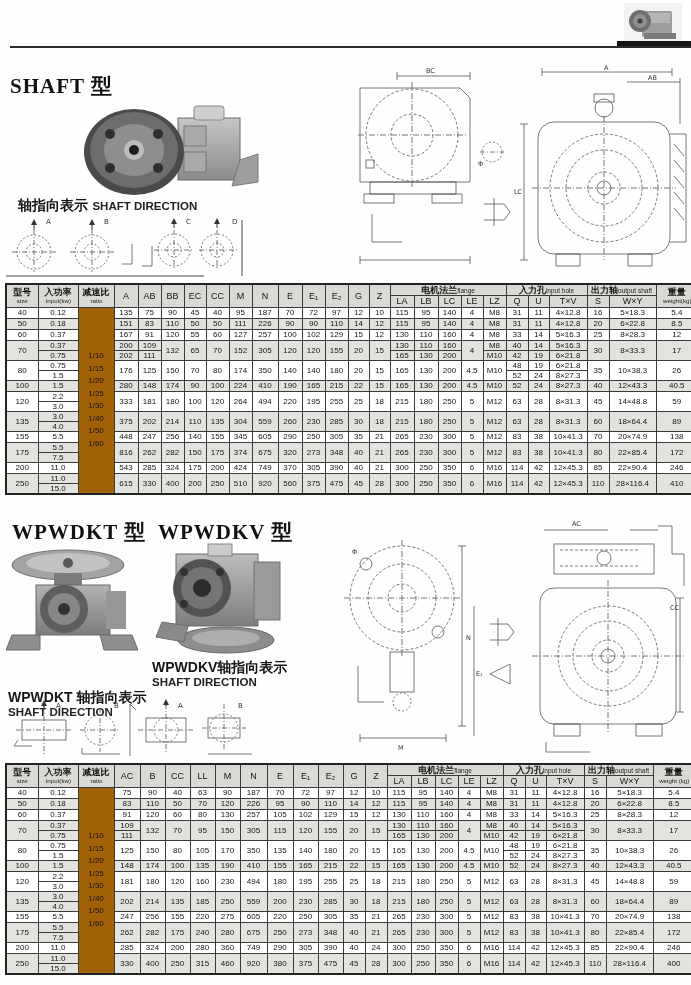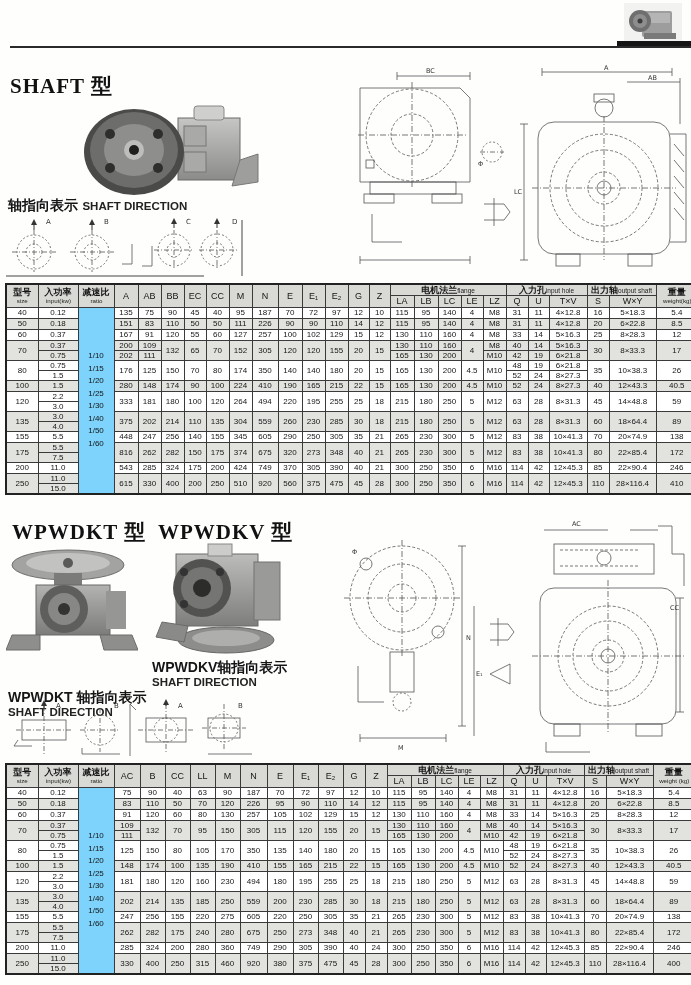--- a/index.html
+++ b/index.html
@@ -9,21 +9,21 @@
   .top-rule{position:absolute;left:10px;right:0;top:46px;height:2px;background:#2a2a2a}
   .corner-photo{position:absolute;right:9px;top:3px;width:58px;height:39px}
   .corner-bar{position:absolute;right:0;top:41px;width:74px;height:5px;background:#151515}
   .title{position:absolute;margin:0;font-family:"Liberation Serif",serif;font-weight:bold;font-size:21px;letter-spacing:1px;color:#111}
   #title-ko{left:10px;top:72px}
   #title-kt{left:12px;top:518px}
   #title-kv{left:158px;top:518px}
   .shaft-label{position:absolute;font-weight:bold}
   .shaft-label .zh{font-size:14px;font-weight:bold}
   .shaft-label .en{font-size:11.5px;font-weight:bold;color:#222}
-  #shaft1{left:8px;top:196px}
+  #shaft1{left:18px;top:196px}
   #shaft-t{left:8px;top:688px;width:140px;line-height:1.15}
   #shaft-v{left:152px;top:658px;width:150px;line-height:1.15}
   .shaft-label .en.block{display:block}
   .photo,.drawing,.strip{position:absolute}
   #photo-ko{left:82px;top:102px;width:178px;height:94px}
   #photo-kt{left:6px;top:545px;width:132px;height:110px}
   #photo-kv{left:148px;top:542px;width:142px;height:116px}
   #drawing1{left:342px;top:64px;width:346px;height:218px}
   #drawing2{left:340px;top:506px;width:348px;height:252px}
   #strip1{left:4px;top:214px;width:242px;height:66px}
@@ -33,21 +33,21 @@
   #table2{left:5px;top:763px;width:682px}
   th,td{border:1px solid #3a3a3a;padding:0;text-align:center;vertical-align:middle;overflow:hidden;font-size:8px;line-height:1.15}
   th{background:#d9d9d5;font-weight:normal}
   th .zh{display:block;font-size:9px;font-weight:bold}
   th .en{display:block;font-size:6.5px;transform:scale(.95);color:#222}
   th .zh-in{font-size:9px;font-weight:bold}
   th .en-in{font-size:6.5px;color:#222}
   th.dim{font-size:9px}
   tbody td{height:11px}
   tr.shade td{background:#e2e2de}
-  td.ratio{background:#7dd3fc;font-size:8px;vertical-align:middle}
+  td.ratio{background:#a16207;font-size:8px;vertical-align:middle}
   td.ratio div{line-height:12.5px}
   td.split{padding:0}
   td.split .half{height:9.5px;display:flex;align-items:center;justify-content:center}
   td.split .half.b{border-top:1px solid #3a3a3a}
   svg text{font-family:"DejaVu Sans",sans-serif;fill:#333}
 </style>
 </head>
 <body>
 
 <div class="page">

